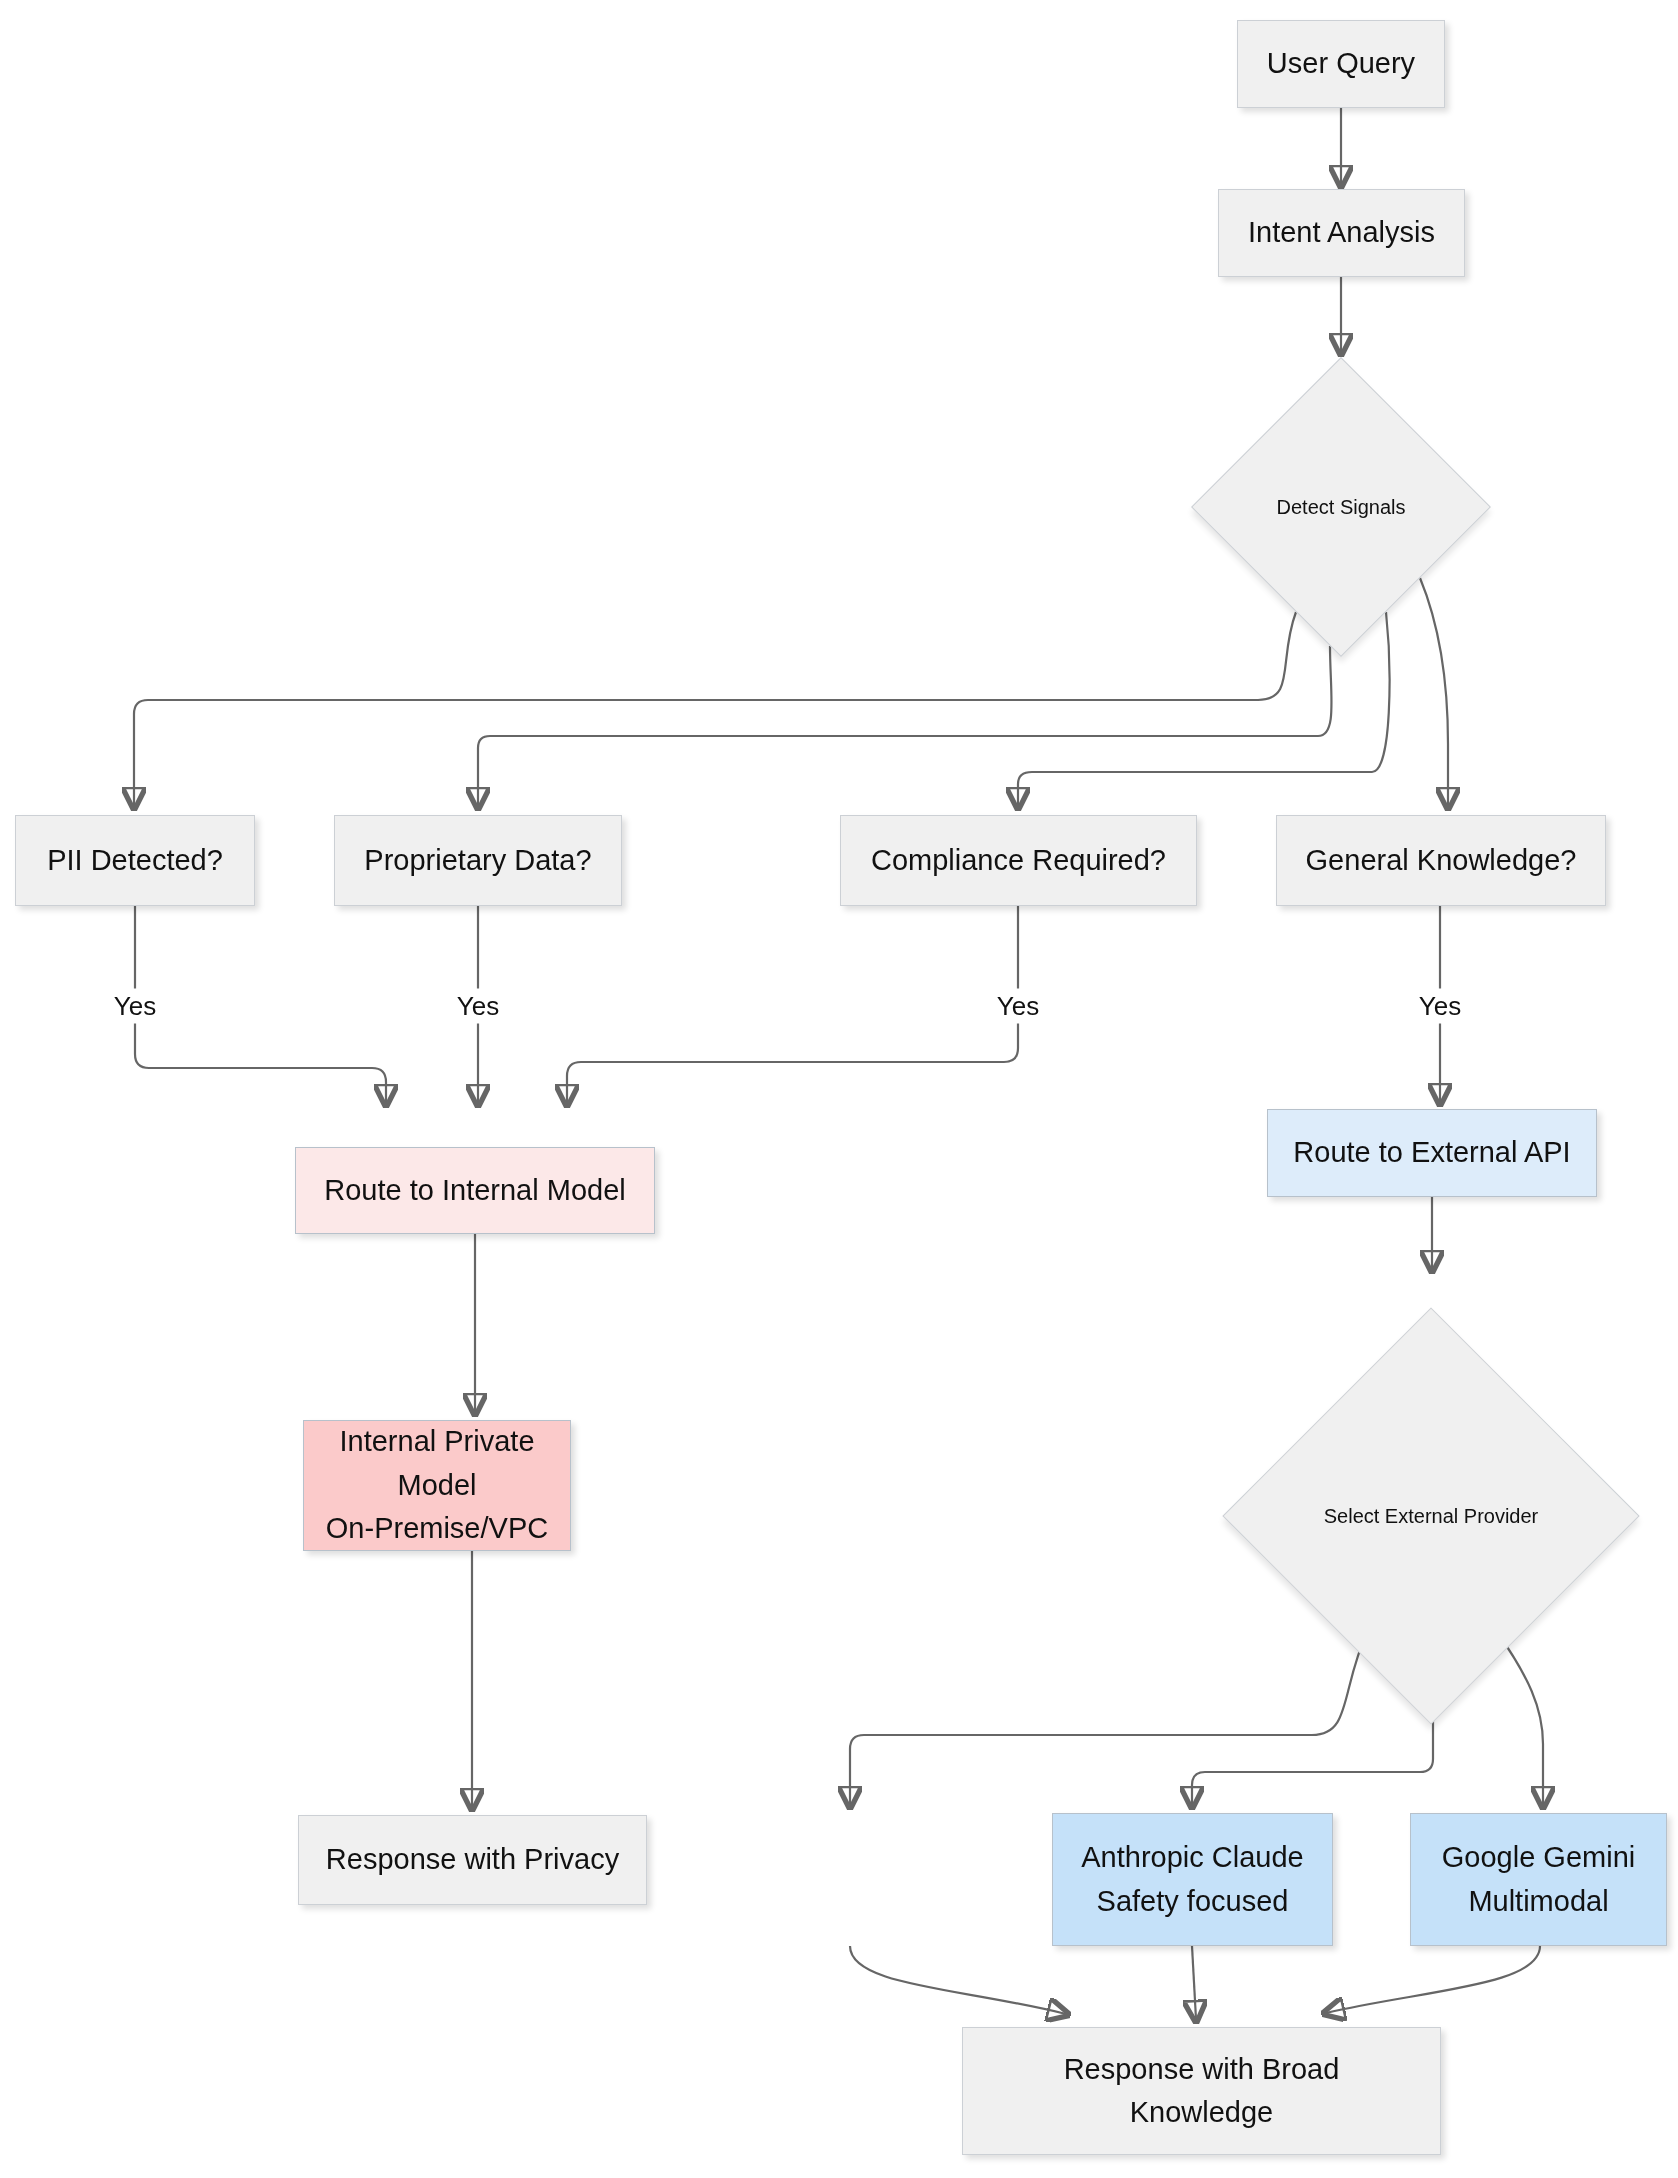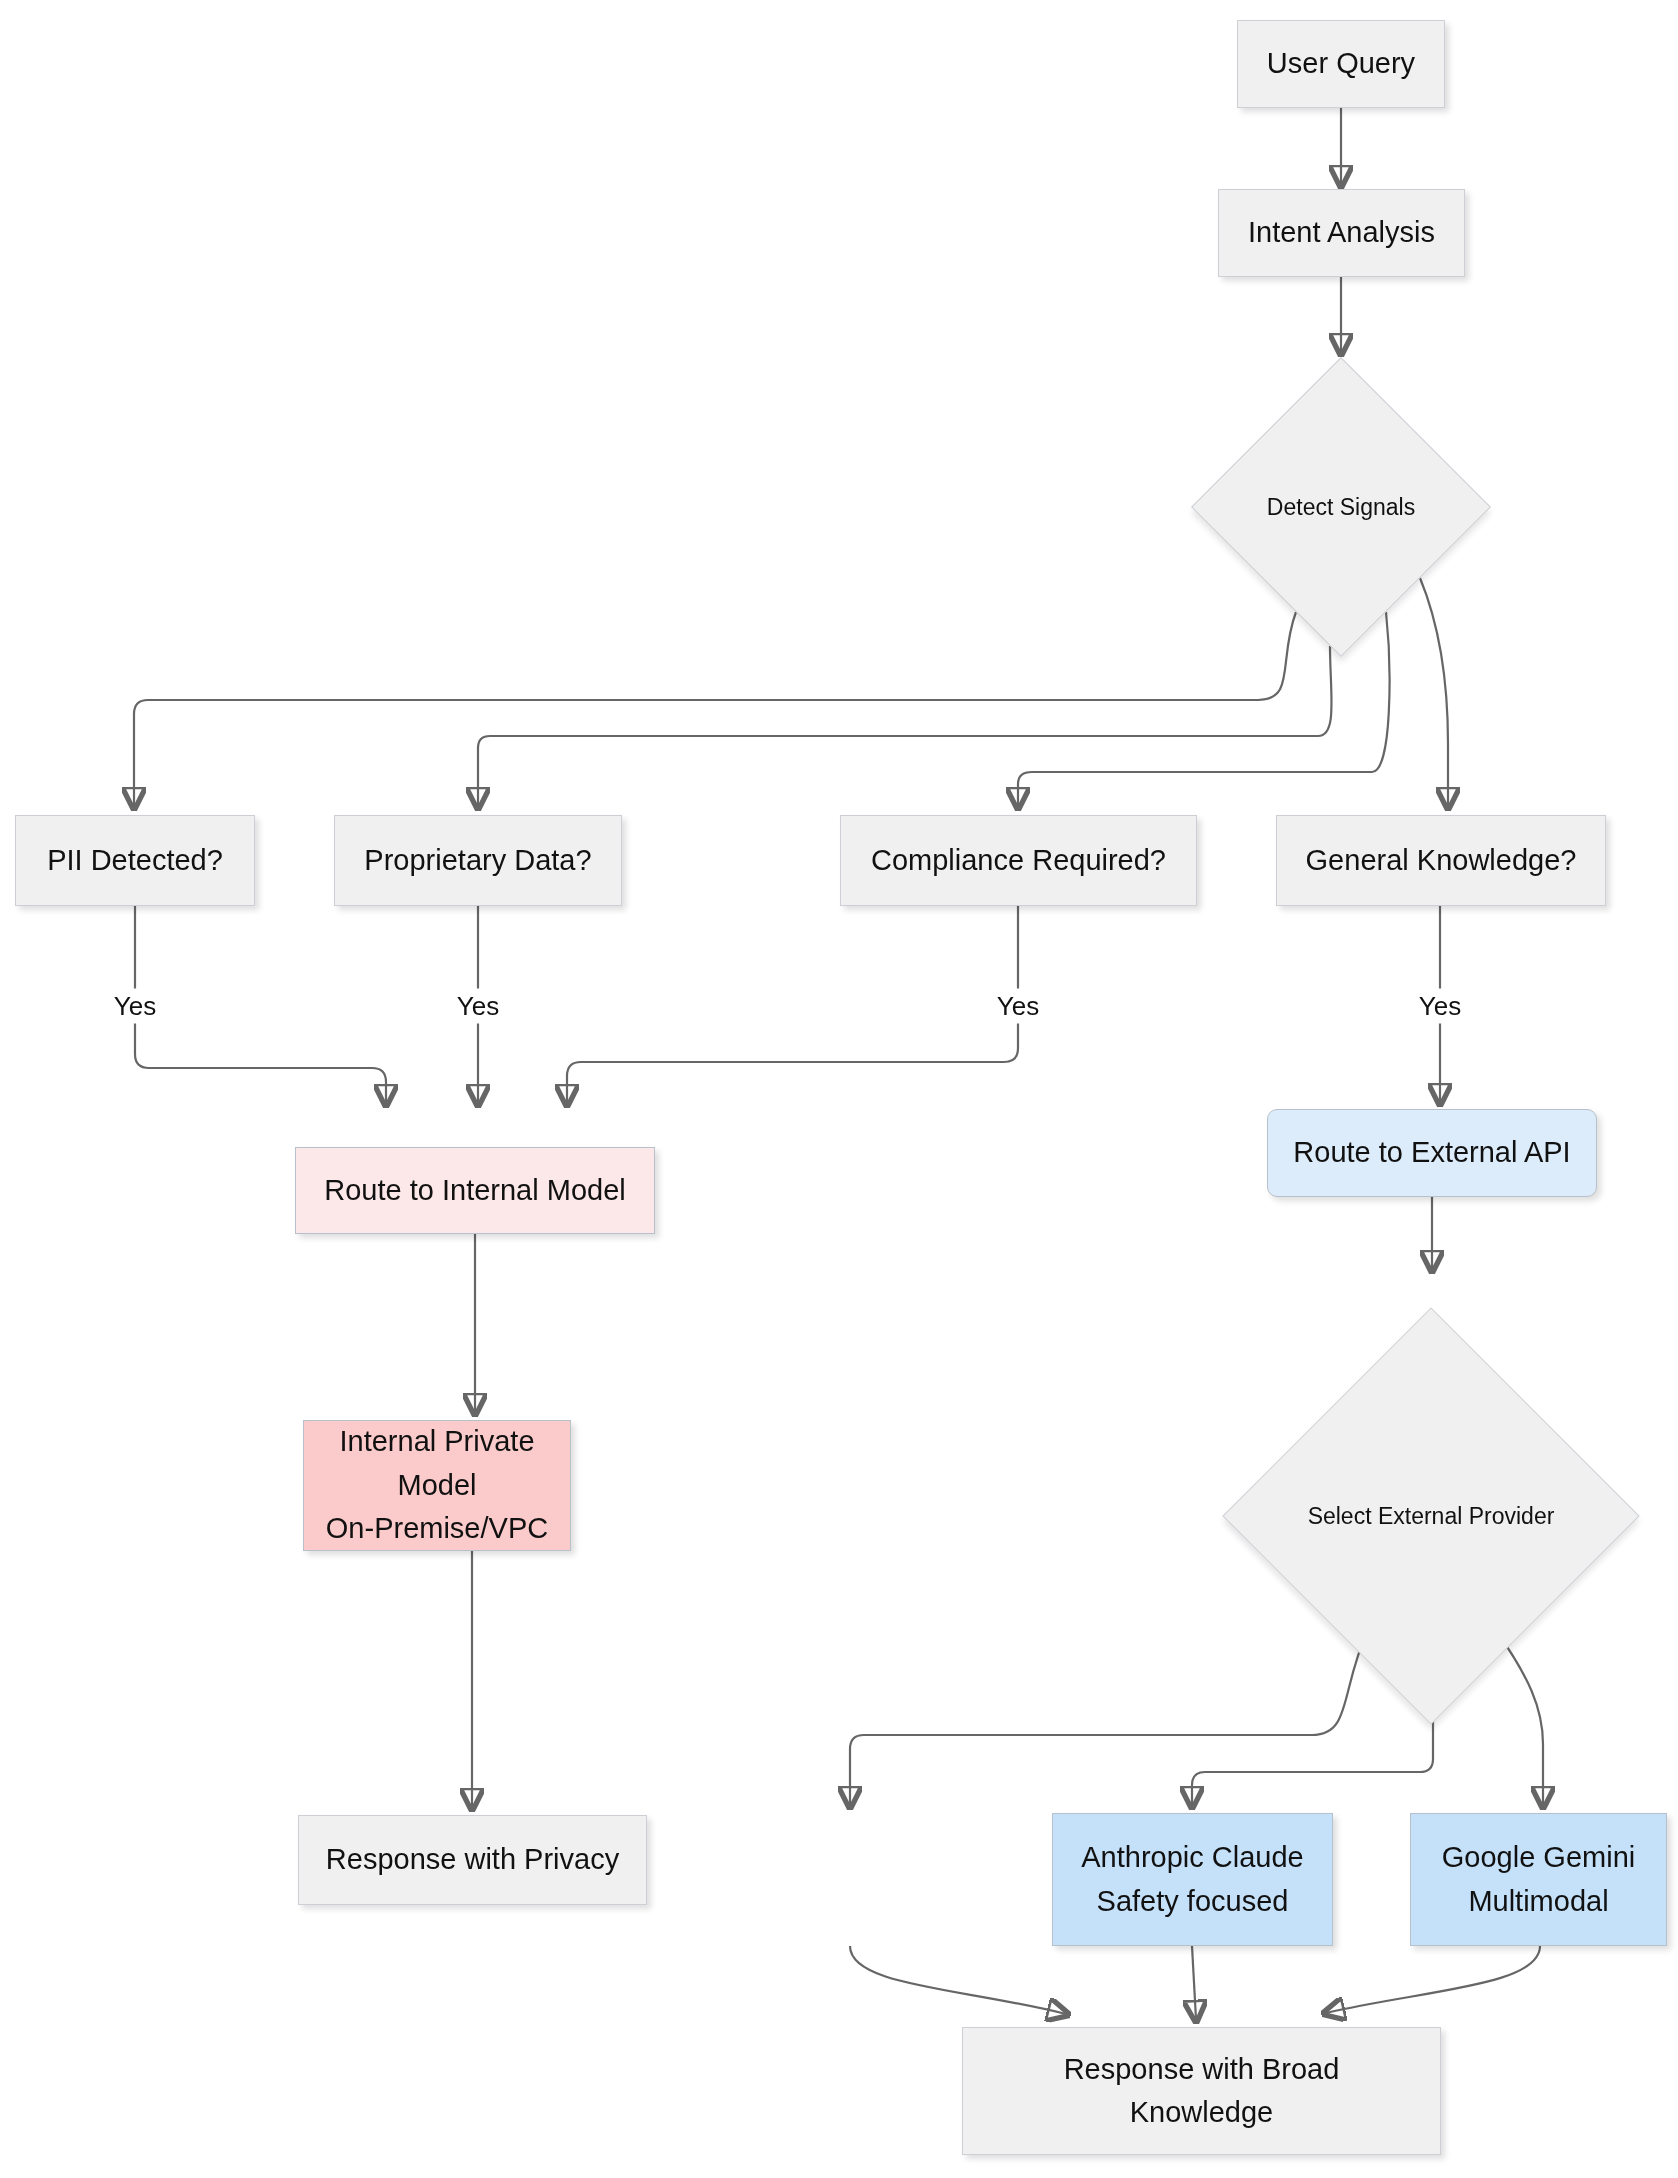--- a/index.html
+++ b/index.html
@@ -32,36 +32,36 @@
     display:flex;align-items:center;justify-content:center;
     text-align:center;
     font-size:29px;line-height:1.5;
     background:var(--node-fill);
     border:1px solid var(--node-border);
     box-shadow:4px 4px 6px rgba(0,0,0,0.13);
     box-sizing:border-box;
   }
   .node.pink-light{background:var(--pink-light);border-color:var(--colored-border);margin-top:36px;}
   .node.pink{background:var(--pink);border-color:var(--colored-border);}
-  .node.blue-light{background:var(--blue-light);border-color:var(--colored-border);border-radius:10px;}
+  .node.blue-light{background:var(--blue-light);border-color:var(--colored-border);}
   .node.blue{background:var(--blue);border-color:var(--colored-border);}
   .node .line{display:block;}
   .diamond-wrap{position:absolute;}
   .diamond-shape{
     position:absolute;left:50%;top:50%;
     transform:translate(-50%,-50%) rotate(45deg);
     background:var(--node-fill);
     border:1px solid var(--node-border);
     box-shadow:4px 4px 6px rgba(0,0,0,0.10);
     box-sizing:border-box;
   }
   .diamond-label{
     position:absolute;inset:0;
     display:flex;align-items:center;justify-content:center;
-    text-align:center;font-size:23px;
+    text-align:center;font-size:20px;
   }
   .edge-label{
     position:absolute;
     transform:translate(-50%,-50%);
     background:var(--background);
     padding:2px 10px;
     font-size:26px;
   }
 </style>
 </head>

